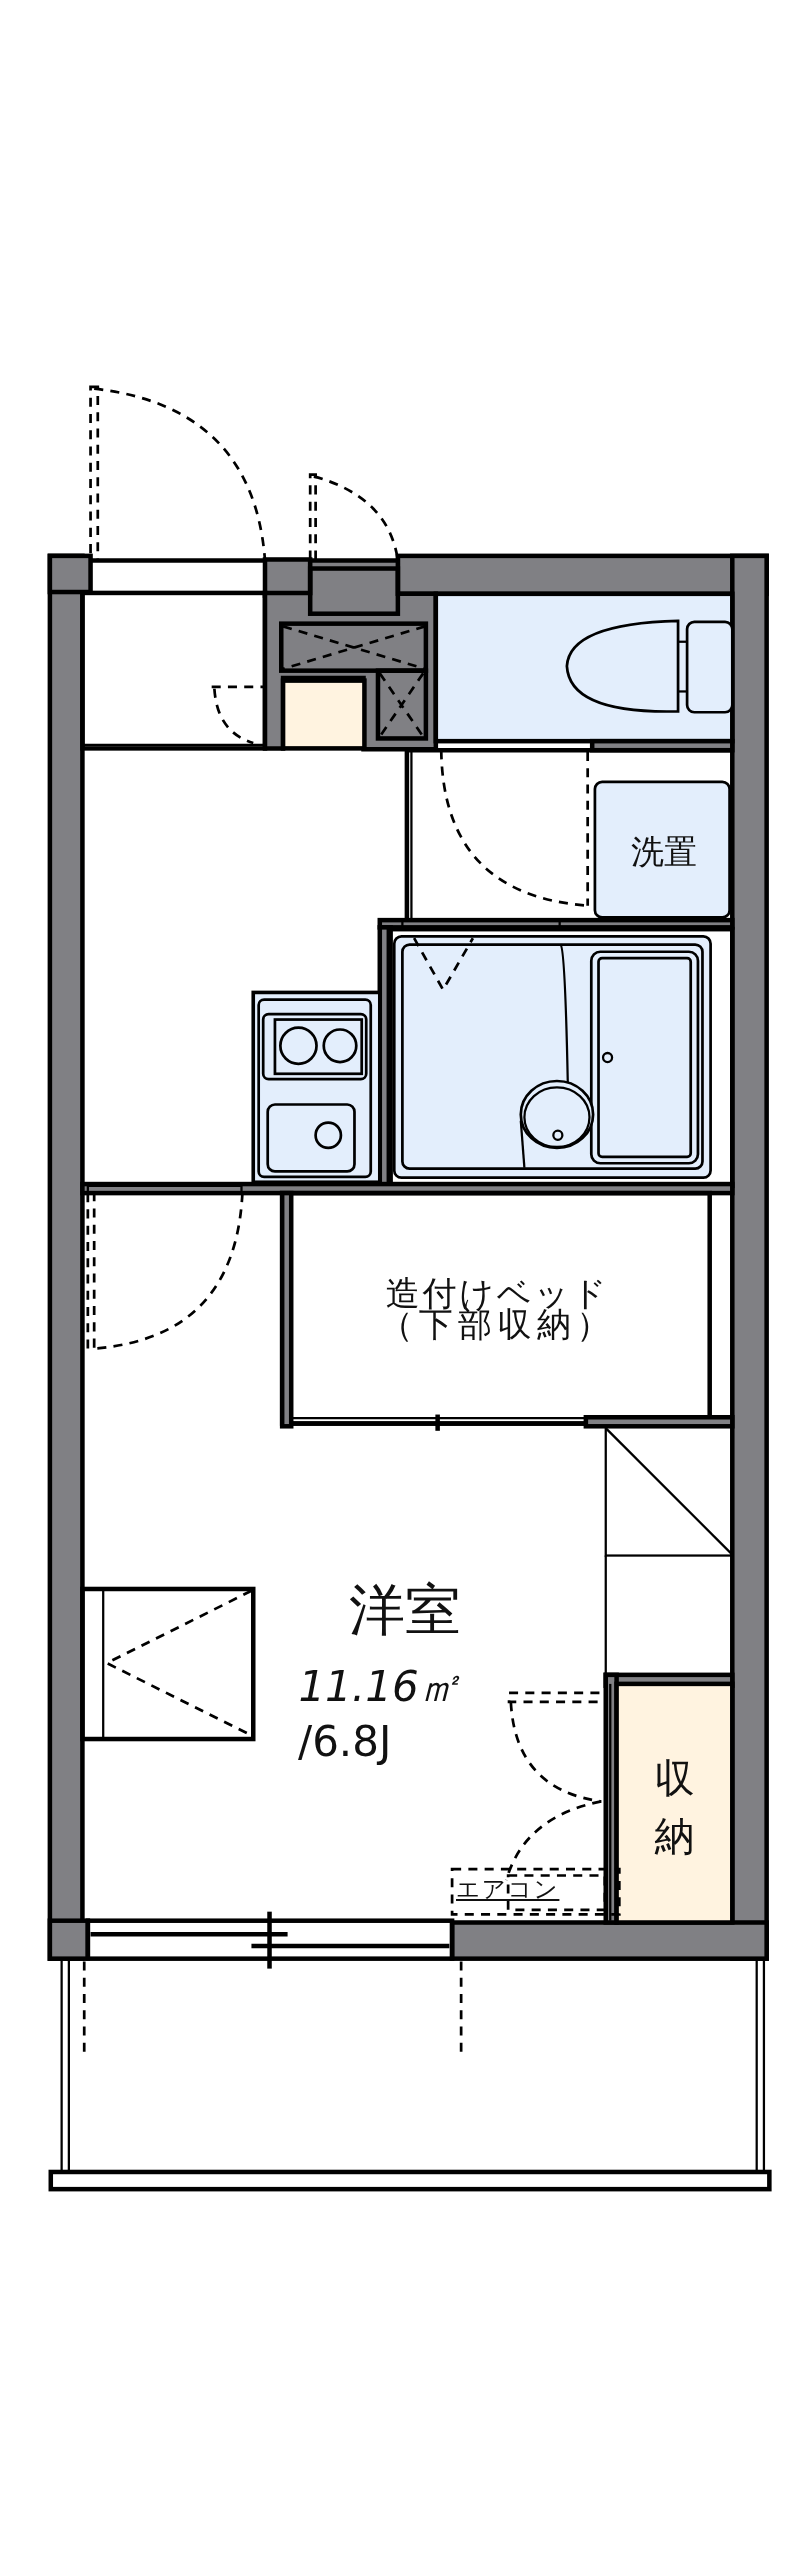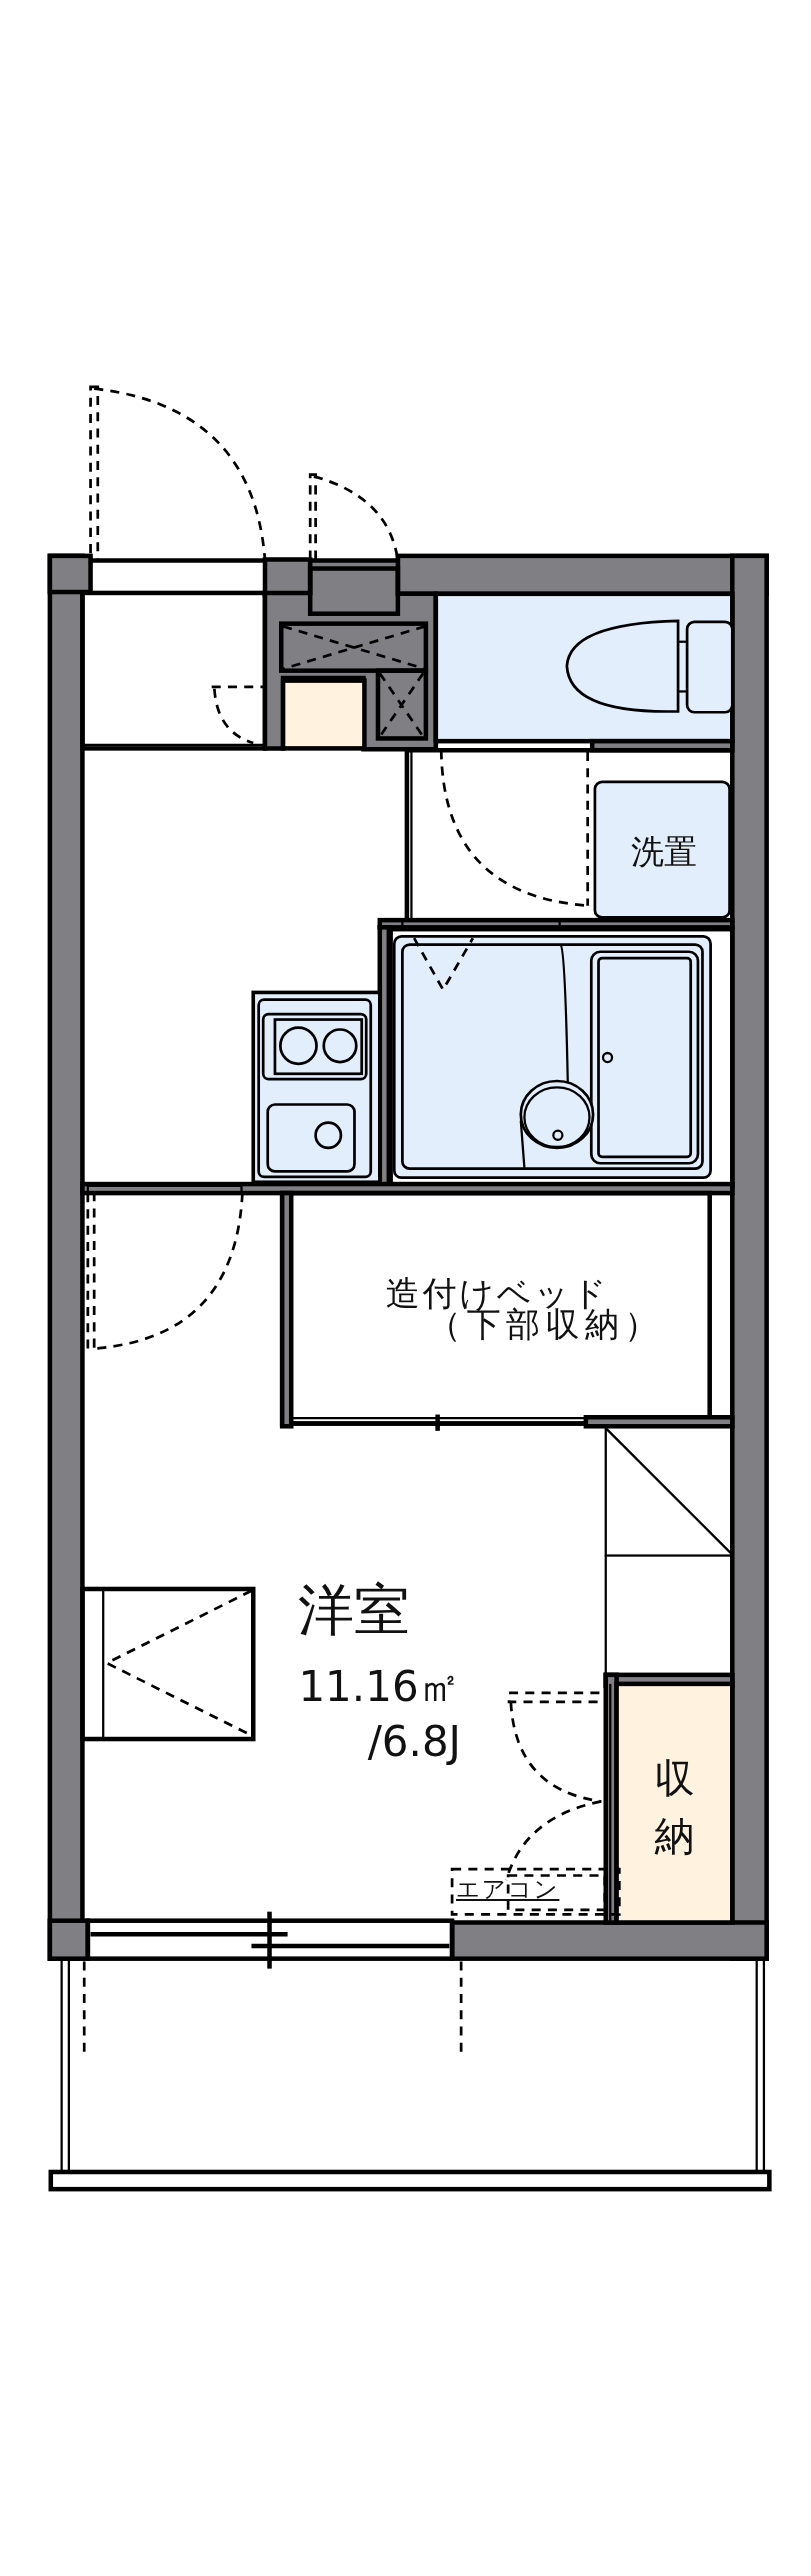--- a/index.html
+++ b/index.html
@@ -5,25 +5,25 @@
   html, body { margin:0; padding:0; background:#ffffff; }
   body { width:812px; height:2576px; position:relative; overflow:hidden; font-family:"DejaVu Sans", sans-serif; }
   svg#plan { position:absolute; left:0; top:0; }
   .wall { fill:#808084; stroke:#000; stroke-width:5; }
   .line { fill:none; stroke:#000; stroke-width:5; }
   .thin { fill:none; stroke:#000; stroke-width:2.5; }
   .dash { fill:none; stroke:#000; stroke-width:3; stroke-dasharray:10 8; }
   .fix { fill:#e3eefc; stroke:#000; stroke-width:3; }
   .cream { fill:#fff3e0; stroke:#000; stroke-width:5; }
   .label { position:absolute; color:#111; white-space:nowrap; font-family:"DejaVu Sans", sans-serif; }
-  .room-name { font-size:56px; left:298px; top:1573px; width:163px; text-align:left; }
-  .room-area { font-size:42px; left:271px; top:1659px; width:217px; text-align:center; }
-  .room-jo { font-size:42px; left:298px; top:1717px; width:163px; text-align:right; }
+  .room-name { font-size:56px; left:298px; top:1573px; width:163px; text-align:right; }
+  .room-area { font-size:42px; left:271px; top:1659px; width:217px; text-align:center;font-style:italic; }
+  .room-jo { font-size:42px; left:298px; top:1717px; width:163px; text-align:left; }
   .bed1 { font-size:34px; left:285px; top:1243px; width:425px; text-align:center; letter-spacing:2.7px;margin-top:28px; }
-  .bed2 { font-size:34px; left:285px; top:1302px; width:425px; text-align:center; letter-spacing:5.4px;padding-left:48px; }
+  .bed2 { font-size:34px; left:285px; top:1302px; width:425px; text-align:center; letter-spacing:5.4px; }
   .wash { font-size:33px; left:597px; top:830px; width:134px; text-align:center; }
   .closet { font-size:40px; left:624px; top:1749px; width:101px; text-align:center; line-height:58px; }
   .aircon { font-size:23.5px; left:456px; top:1873px; width:163px; text-align:left; letter-spacing:1.8px;text-decoration:underline; }
 </style>
 </head>
 <body>
 
 <svg id="plan" width="812" height="2576" viewBox="0 0 898 2850" xmlns="http://www.w3.org/2000/svg">
 
   <g>

